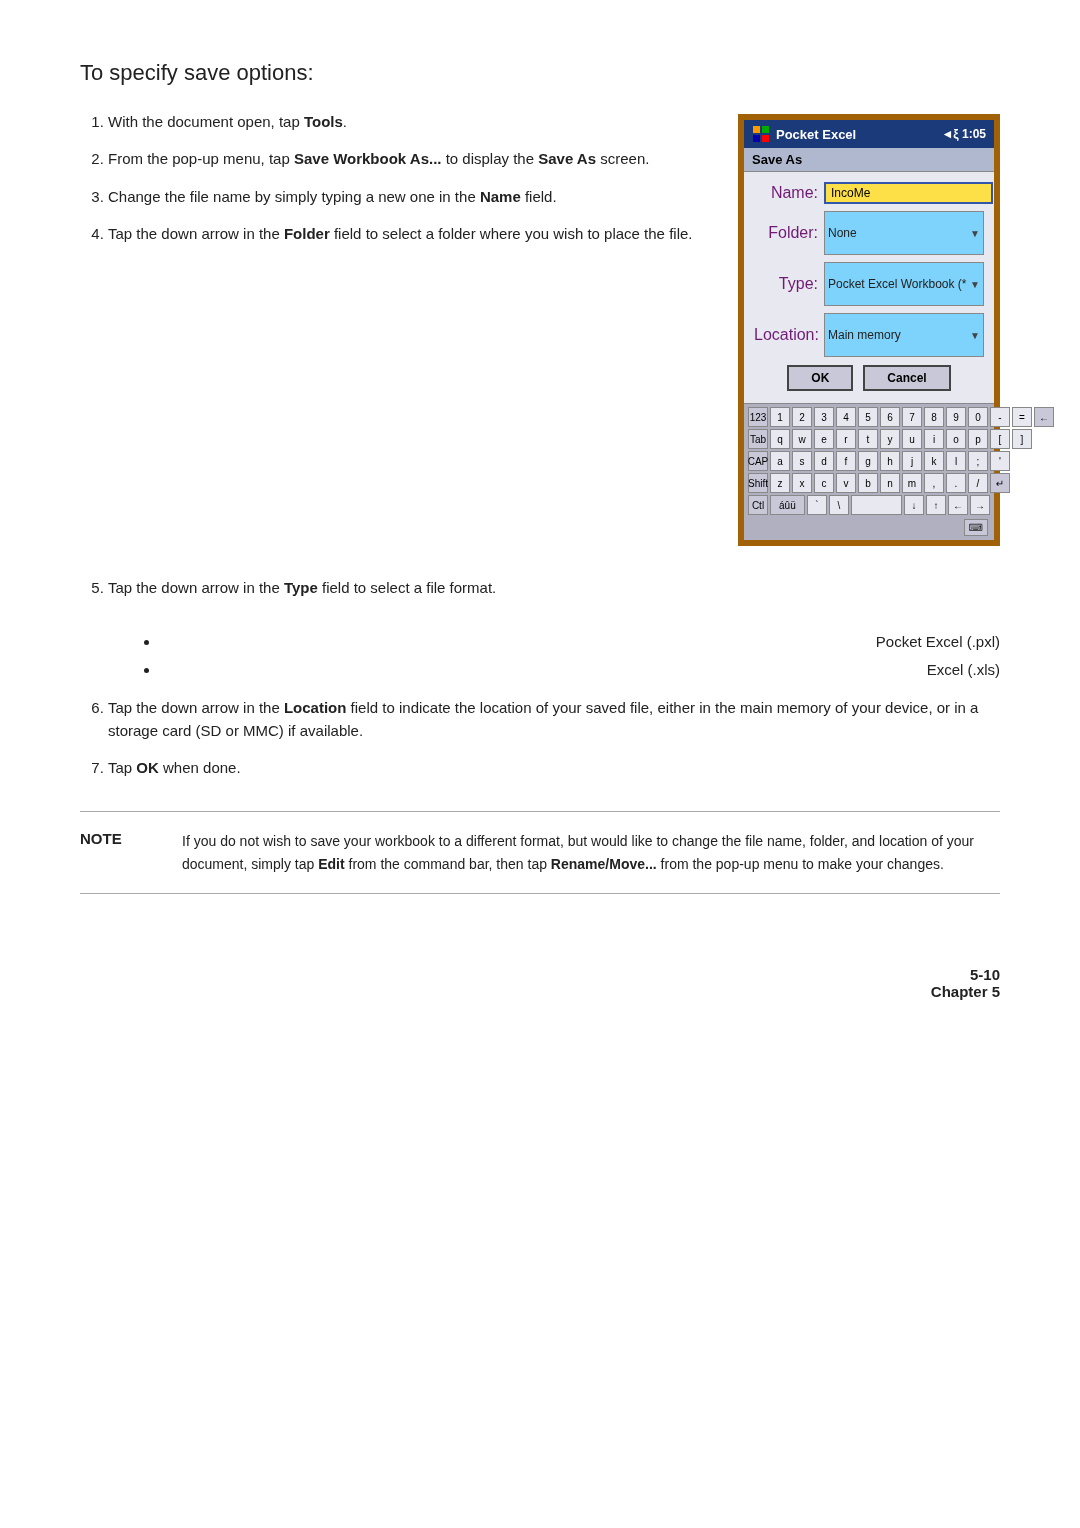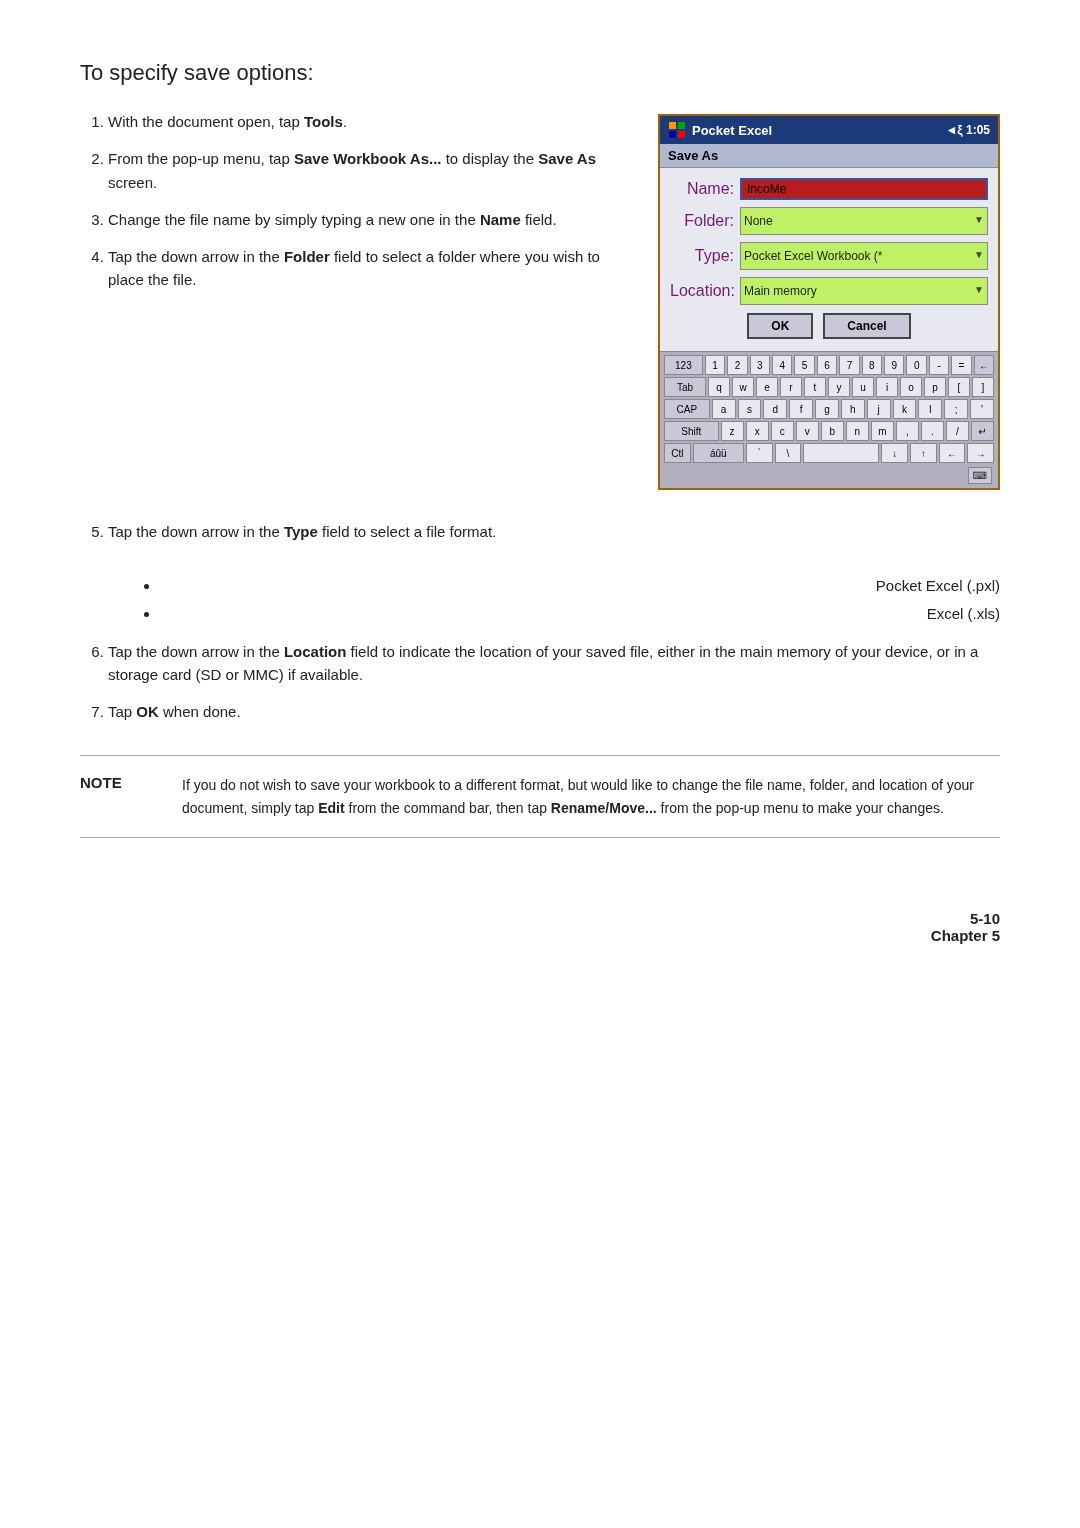--- a/index.html
+++ b/index.html
@@ -27,23 +27,23 @@
     }
     ol {
       padding-left: 28px;
       margin-bottom: 0;
     }
     ol li {
       margin-bottom: 14px;
       line-height: 1.55;
     }
     .device-screenshot {
-      width: 342px;
+      width: 262px;
       flex-shrink: 0;
-      border: 2px solid #a16207;
+      border: 6px solid #a16207;
       background: #d0d0d8;
       font-family: Arial, sans-serif;
       font-size: 12px;
       margin-top: 4px;
     }
     .device-titlebar {
       background: #1a3a7a;
       color: #fff;
       display: flex;
       align-items: center;
@@ -90,24 +90,24 @@
       border: 2px solid #3355aa;
       background: #fff;
       padding: 2px 5px;
       font-size: 12px;
       color: #000;
       outline: none;
     }
     .device-select-wrap {
       flex: 1;
       display: flex;
-      align-items: flex-start;
+      align-items: center;
       border: 1px solid #888;
-      background: #bef264;
-      padding: 6px 3px;
+      background: #7dd3fc;
+      padding: 14px 3px;
       font-size: 12px;
     }
     .device-select-text {
       flex: 1;
     }
     .device-select-arrow {
       font-size: 10px;
       color: #444;
     }
     .device-btn-row {
@@ -260,21 +260,21 @@
         <span>Pocket Excel</span>
       </div>
       <div class="device-titlebar-right">◄ξ 1:05</div>
     </div>
 
     <div class="device-saveas-bar">Save As</div>
 
     <div class="device-form">
       <div class="device-form-row">
         <div class="device-form-label">Name:</div>
-        <input class="device-form-input" type="text" value="IncoMe" style="color: rgb(0, 0, 0); background: #b91c1c; border: 2px solid rgb(51, 85, 170);">
+        <input class="device-form-input" type="text" value="IncoMe" style="color: rgb(0, 0, 0); background: #fde047; border: 2px solid rgb(51, 85, 170);">
       </div>
       <div class="device-form-row">
         <div class="device-form-label">Folder:</div>
         <div class="device-select-wrap">
           <span class="device-select-text">None</span>
           <span class="device-select-arrow">▼</span>
         </div>
       </div>
       <div class="device-form-row">
         <div class="device-form-label">Type:</div>

